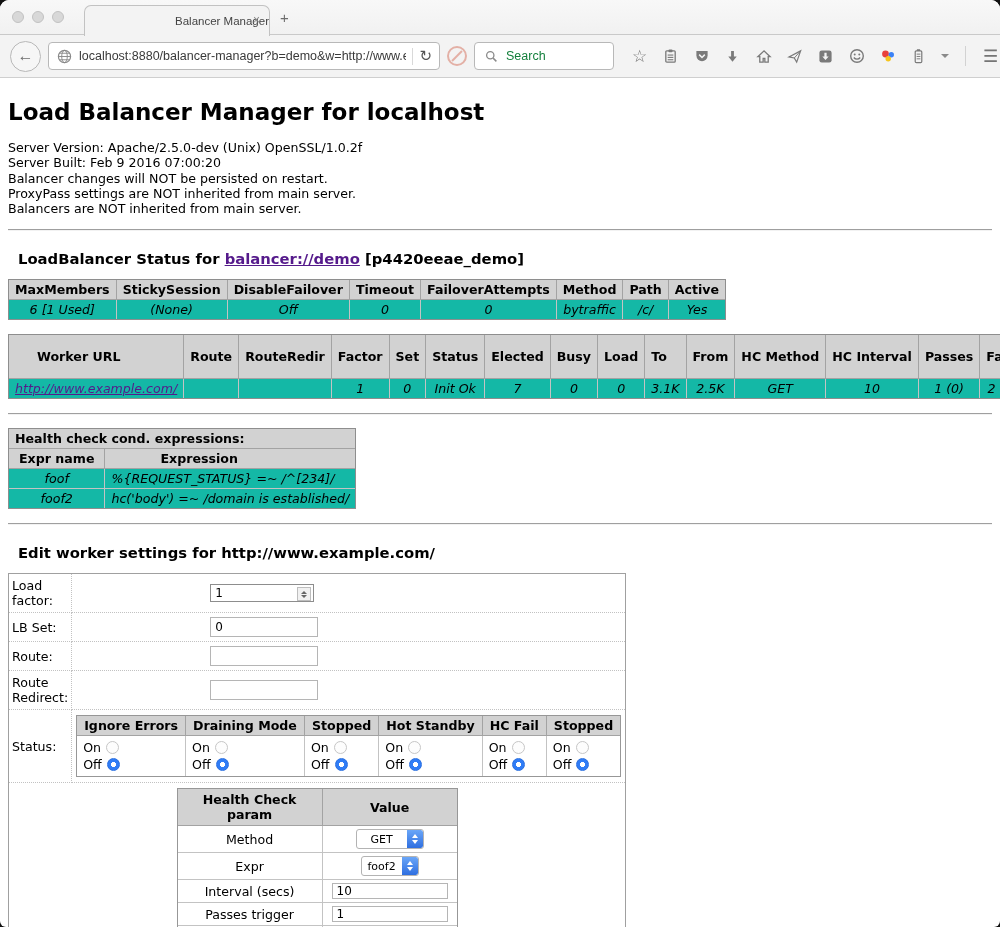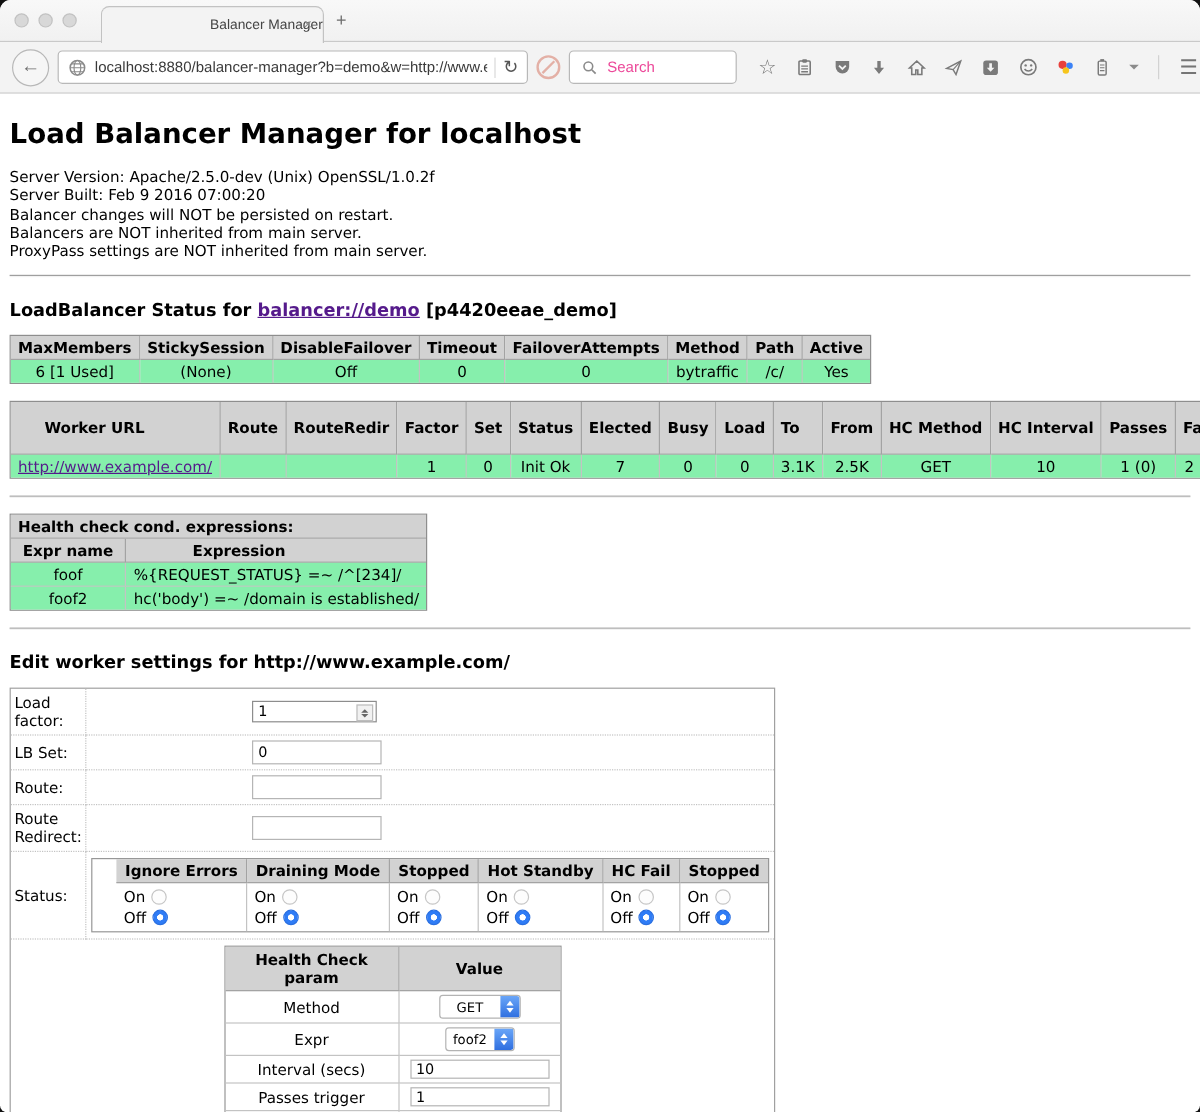--- a/index.html
+++ b/index.html
@@ -21,60 +21,60 @@
     font-size:16px;display:flex;align-items:center;justify-content:center;flex:none;}
   .urlbar{width:392px;height:28px;background:#fff;border:1px solid #b8b8b8;border-radius:4px;display:flex;
     align-items:center;padding:0 7px;box-sizing:border-box;gap:6px;flex:none;}
   .urltext{font-size:12.5px;color:#3a3a3a;white-space:nowrap;overflow:hidden;flex:1;}
   .vdiv{width:1px;height:17px;background:#d9d9d9;flex:none;}
   .reload{font-size:15px;color:#555;flex:none;}
   .adblock{width:20px;height:20px;border-radius:50%;border:2px solid #e0a093;position:relative;flex:none;opacity:.8;box-sizing:border-box;}
   .adblock:after{content:"";position:absolute;left:1px;top:7px;width:14px;height:2px;background:#e0a093;transform:rotate(-45deg);}
   .searchbar{width:140px;height:28px;background:#fff;border:1px solid #b8b8b8;border-radius:4px;display:flex;
     align-items:center;padding:0 8px;box-sizing:border-box;gap:6px;flex:none;}
-  .placeholder{font-size:12.5px;color:#ec4899;}
+  .placeholder{font-size:12.5px;color:#15803d;}
   .iconrow{display:flex;align-items:center;gap:14px;margin-left:10px;color:#757575;}
   .uicon{width:17px;height:17px;display:flex;align-items:center;justify-content:center;flex:none;}
   .glyph{font-size:17px;color:#757575;line-height:1;}
   .caret{width:0;height:0;border-left:4px solid transparent;border-right:4px solid transparent;border-top:4px solid #8a8a8a;}
   .tooldiv{width:1px;height:20px;background:#d2d2d2;margin:0 2px;}
   
   .content{padding:0 8px;font-family:"DejaVu Sans",sans-serif;font-size:12.6px;color:#000;}
   h1.pagetitle{font-size:23px;margin:21px 0 15px;font-weight:bold;}
   .infoline{line-height:15.3px;}
   hr.rule{border:none;border-top:1px solid #9f9f9f;border-bottom:1px solid #f2f2f2;margin:13px 0;}
-  h3.sect{font-size:14.8px;font-weight:bold;margin:19px 0 12px;}
+  h3.sect{font-size:14.8px;font-weight:bold;margin:19px 10px 12px;}
   a.vlink{color:#551a8b;text-decoration:underline;}
   
   table.dtable{border-collapse:separate;border-spacing:0;border:1px solid #8e8e8e;font-size:12.6px;margin:0 0 14px;}
   table.dtable th{background:#d2d2d2;font-weight:bold;padding:2px 6px;border-right:1px solid #a3a3a3;
     border-bottom:1px solid #a3a3a3;text-align:left;white-space:nowrap;}
-  table.dtable td{background:#86efac;padding:2px 6px;border-right:1px solid #c3c3c3;border-bottom:1px solid #c3c3c3;
-    text-align:center;white-space:nowrap;}
+  table.dtable td{background:#14b8a6;padding:2px 6px;border-right:1px solid #c3c3c3;border-bottom:1px solid #c3c3c3;
+    text-align:center;white-space:nowrap;font-style:italic;}
   table.dtable th:last-child,table.dtable td:last-child{border-right:none;}
   table.dtable tr:last-child td{border-bottom:none;}
   td.cell-left{text-align:left !important;}
   
   table.ftable{border-collapse:separate;border-spacing:0;border:1px solid #a0a0a0;width:564px;font-size:12.6px;margin-top:2px;}
   table.ftable > tbody > tr > td{border-right:1px dotted #c2c2c2;border-bottom:1px dotted #c2c2c2;padding:4px 3px;}
   table.ftable > tbody > tr > td:last-child{border-right:none;}
   table.ftable > tbody > tr:last-child > td{border-bottom:none;}
   td.lbl{width:96px;text-align:left;vertical-align:middle;}
   td.val{text-align:left;padding-left:138px !important;}
   input.txt{width:98px;height:16px;border:1px solid #b5b5b5;font-size:12px;padding:1px 4px;
     font-family:"DejaVu Sans",sans-serif;}
   .num-wrap{position:relative;display:inline-block;}
   input.num{width:104px;height:18px;border:1px solid #8d8d8d;font-size:12px;padding:1px 20px 1px 4px;
     box-sizing:border-box;font-family:"DejaVu Sans",sans-serif;}
   .spinner{position:absolute;right:3px;top:3px;width:12px;height:12px;background:#f1f1f1;border:1px solid #bdbdbd;
     display:flex;flex-direction:column;align-items:center;justify-content:center;gap:1px;}
   .spin-up{width:0;height:0;border-left:3px solid transparent;border-right:3px solid transparent;border-bottom:3px solid #666;}
   .spin-down{width:0;height:0;border-left:3px solid transparent;border-right:3px solid transparent;border-top:3px solid #666;}
   
-  table.stable{border-collapse:separate;border-spacing:0;border:1px solid #979797;margin:1px;padding-left:20px;}
+  table.stable{border-collapse:separate;border-spacing:0;border:1px solid #979797;margin:1px;}
   table.stable th{background:#d2d2d2;font-weight:bold;padding:2px 7px;border-right:1px solid #a3a3a3;
     border-bottom:1px solid #a3a3a3;font-size:12.6px;white-space:nowrap;}
   table.stable td{padding:3px 6px;border-right:1px solid #c3c3c3;text-align:center;}
   table.stable th:last-child,table.stable td:last-child{border-right:none;}
   .radio-line{display:flex;align-items:center;gap:5px;line-height:17px;}
   .radio{width:13px;height:13px;border-radius:50%;box-sizing:border-box;display:inline-block;}
   .radio.unchecked{background:#fdfdfd;border:1px solid #c6c6c6;}
   .radio.checked{border:1px solid #2a6fe0;background:radial-gradient(circle,#ffffff 0 2.4px,#2f7cf6 2.8px 7px);}
   
   .hc-cell{text-align:center;}
@@ -215,22 +215,22 @@
   </div>
 
   <div class="content">
 
     <h1 class="pagetitle">Load Balancer Manager for localhost</h1>
 
     <div>
       <div class="infoline">Server Version: Apache/2.5.0-dev (Unix) OpenSSL/1.0.2f</div>
       <div class="infoline">Server Built: Feb 9 2016 07:00:20</div>
       <div class="infoline">Balancer changes will NOT be persisted on restart.</div>
+      <div class="infoline">ProxyPass settings are NOT inherited from main server.</div>
       <div class="infoline">Balancers are NOT inherited from main server.</div>
-      <div class="infoline">ProxyPass settings are NOT inherited from main server.</div>
     </div>
 
     <hr class="rule">
 
     <h3 class="sect"><span>LoadBalancer Status for </span><a class="vlink" href="#">balancer://demo</a><span> [p4420eeae_demo]</span></h3>
 
     <table class="dtable">
       <tbody>
           <tr>
         <th>MaxMembers</th>

